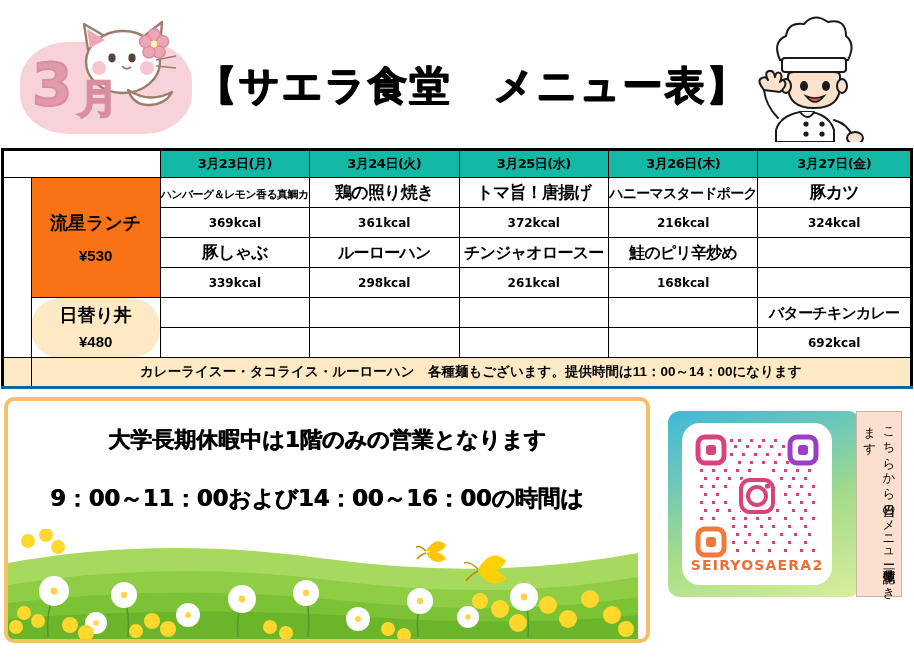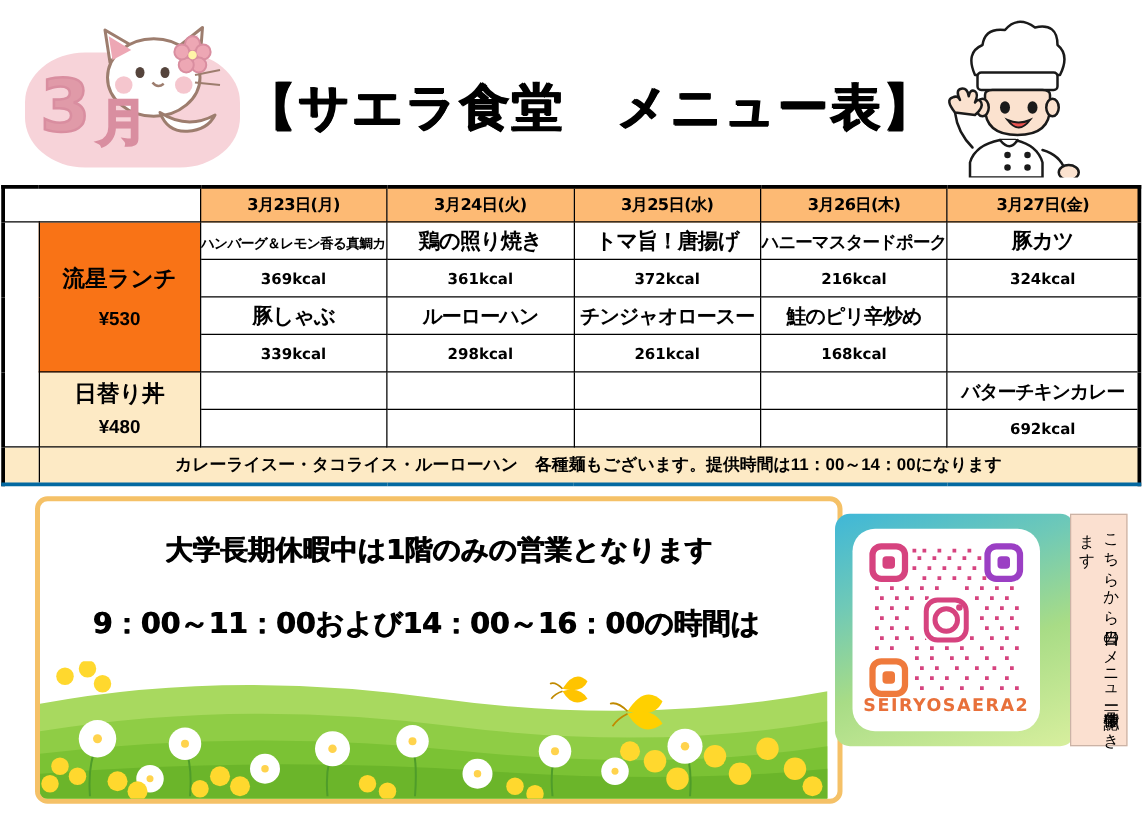--- a/index.html
+++ b/index.html
@@ -110,36 +110,37 @@
 
   col.c-spacer { width: 28px; }
   col.c-label  { width: 126px; }
   col.c-day    { width: 146px; }
   col.c-day-l  { width: 150px; }
 
   .hdr-blank { background: #ffffff; height: 26px; }
   .hdr-date {
     height: 26px;
     font-size: 13px;
-    background: #fdba74;
+    background: #14b8a6;
     font-family: "DejaVu Sans", sans-serif;
     letter-spacing: -0.5px;
     margin-top: 16px;
   }
   .cell-spacer { background: #ffffff; }
 
   .label-lunch {
     background: #f97316;
     font-size: 17px;
     line-height: 2.0;
   }
   .label-don {
     background: #fdeac5;
     font-size: 17px;
     line-height: 1.6;
+    border-radius: 29px;
   }
   .label-price { font-size: 15px; }
 
   .row-dish td { height: 29px; font-size: 18px; }
   .row-kcal td { height: 29px; font-size: 12px; font-family: "DejaVu Sans", sans-serif; }
 
   .dish { overflow: hidden; white-space: nowrap; }
   .dish-tight {
     font-size: 11px;
     letter-spacing: -0.6px;
@@ -168,21 +169,20 @@
   .announce {
     position: absolute;
     left: 4px;
     top: 8px;
     width: 638px;
     height: 238px;
     border: 4px solid #f5c167;
     border-radius: 10px;
     background: #ffffff;
     overflow: hidden;
-    margin-left: 24px;
   }
   .announce-line1 {
     position: absolute;
     left: 0; right: 0;
     top: 24px;
     text-align: center;
     font-size: 22px;
     font-weight: bold;
     font-family: "DejaVu Sans", sans-serif;
     text-shadow: 0.8px 0 0 #000;

